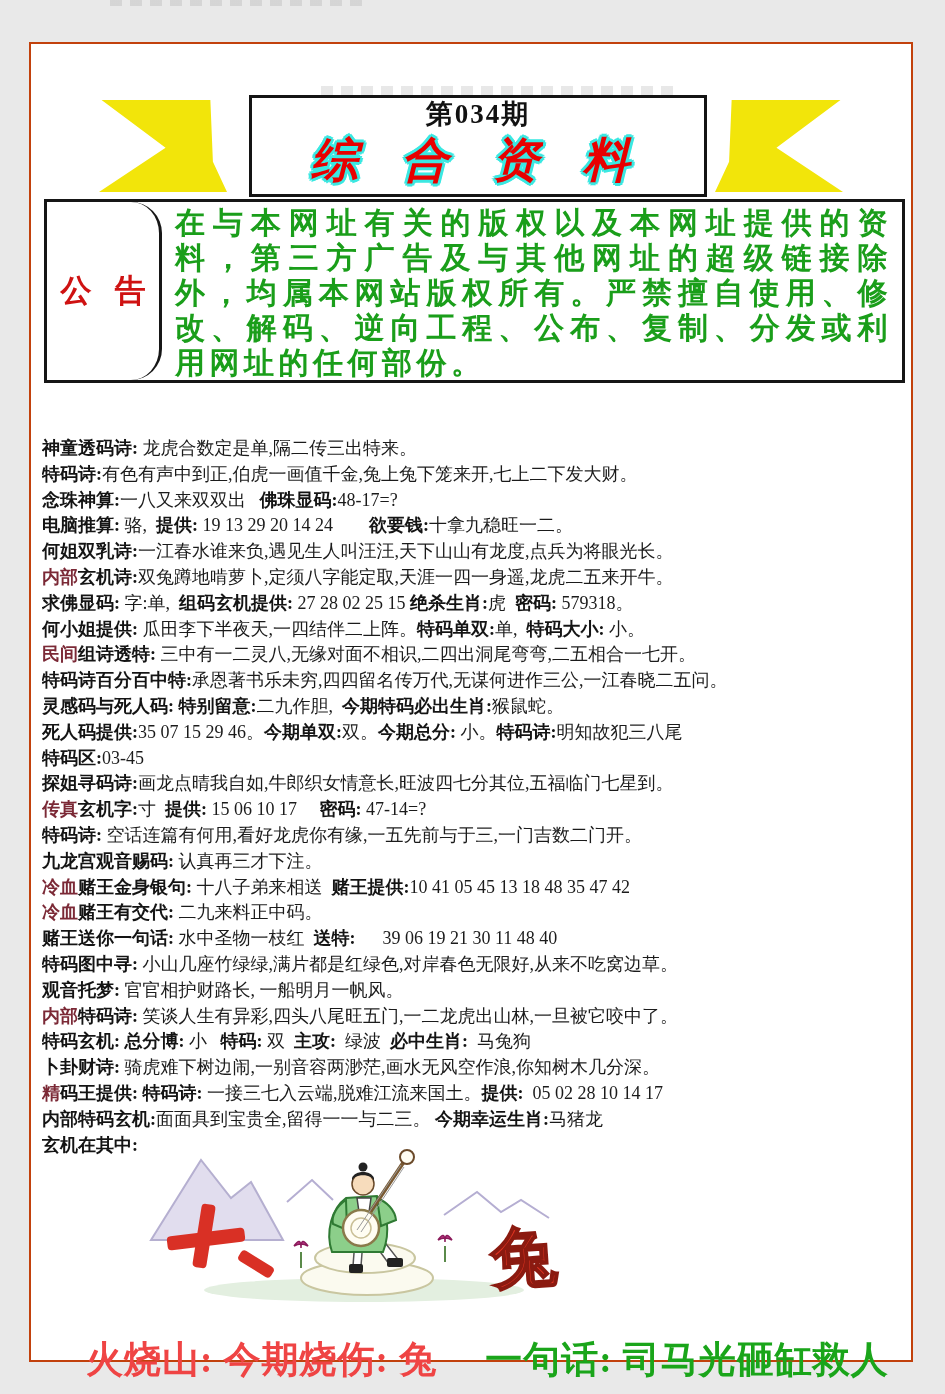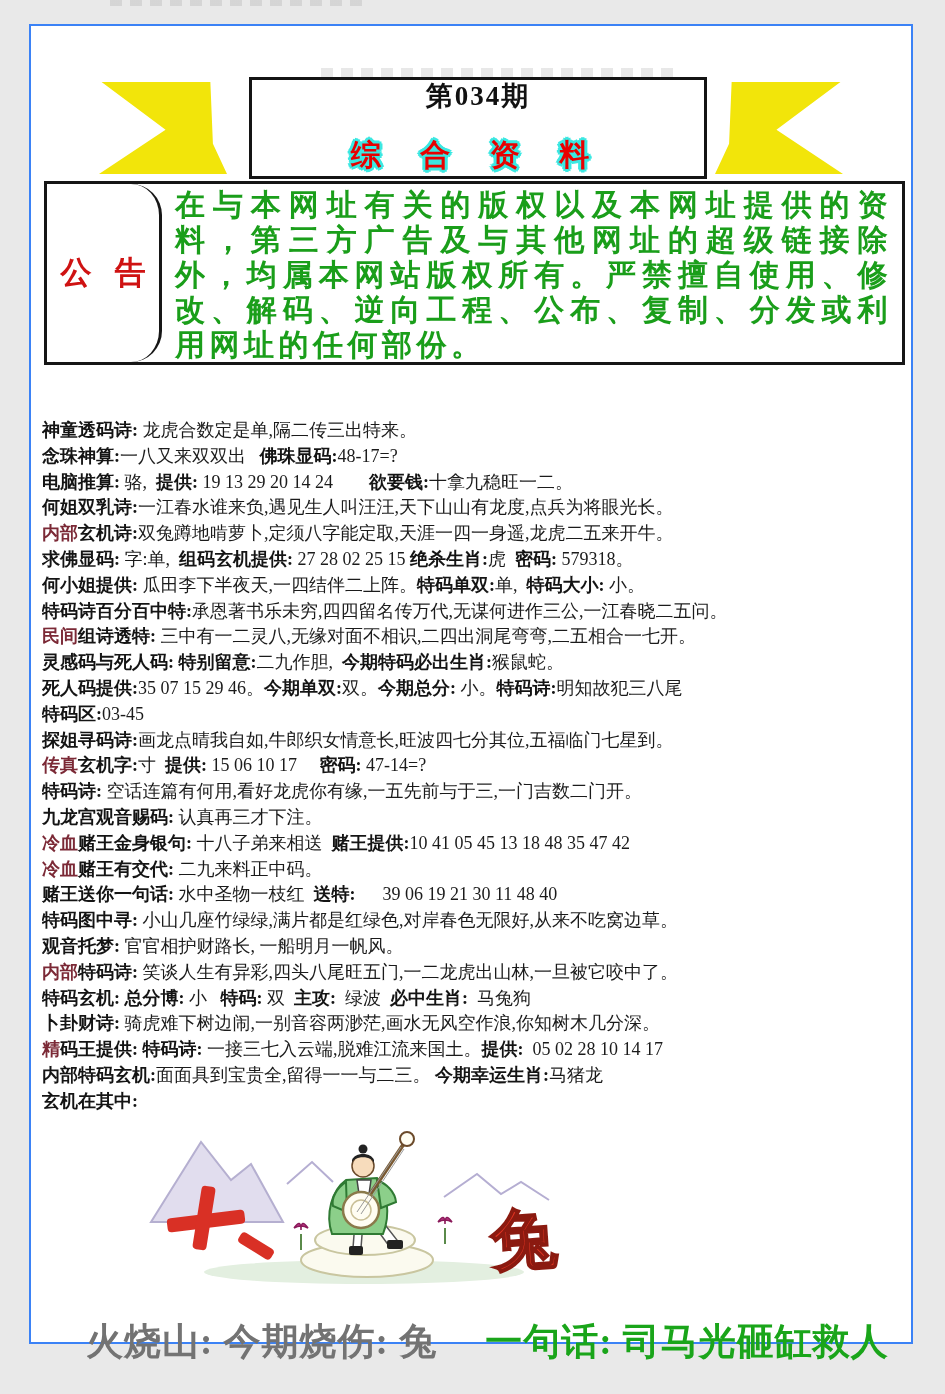--- a/index.html
+++ b/index.html
@@ -3,24 +3,24 @@
 <meta charset="utf-8">
 <style>
   html,body{margin:0;padding:0;}
   body{
     width:945px;height:1394px;
     background:#e9e9e9;
     font-family:"Liberation Serif","DejaVu Serif",serif;
     position:relative;overflow:hidden;
   }
   .page{
-    position:absolute;left:29px;top:24px;
+    position:absolute;left:29px;top:42px;
     width:880px;height:1316px;
     background:#ffffff;
-    border:2px solid #3b82f6;
+    border:2px solid #c2410c;
   }
   
   .artifact{position:absolute;opacity:.45;background:repeating-linear-gradient(90deg,#bdbdbd 0 12px,transparent 12px 20px);}
   .artifact.a1{left:110px;top:0;width:260px;height:6px;}
   .artifact.a2{left:290px;top:42px;width:360px;height:9px;opacity:.35;}
 
   
   .ribbon{
     position:absolute;top:56px;width:128px;height:92px;
     background:#f2e50a;
@@ -32,25 +32,26 @@
   .title-box{
     position:absolute;left:218px;top:51px;width:452px;height:96px;
     background:#fff;border:3px solid #141414;
     text-align:center;
   }
   .issue{
     font-size:27px;font-weight:700;color:#111;
     letter-spacing:2px;line-height:30px;margin-top:1px;
   }
   .main-title{
-    font-size:30px;font-weight:800;color:#e80000;
-    letter-spacing:16px;line-height:54px;margin-top:17px;
+    font-size:47px;font-weight:800;color:#e80000;
+    letter-spacing:16px;line-height:54px;margin-top:4px;
     text-shadow:
       -3px 0 #3be8e2, 3px 0 #3be8e2, 0 -3px #3be8e2, 0 3px #3be8e2,
       -2px -2px #3be8e2, 2px 2px #3be8e2, -2px 2px #3be8e2, 2px -2px #3be8e2;
+    font-style: italic;
   }
 
   
   .notice{
     position:absolute;left:13px;top:155px;width:861px;height:184px;
     border:3px solid #161616;display:flex;box-sizing:border-box;
   }
   .notice-label{
     width:112px;border-right:3px solid #161616;
     display:flex;align-items:center;justify-content:center;
@@ -75,21 +76,21 @@
   .seg-normal{font-weight:500;color:#1b1b1b;}
 
   
   .illus{position:absolute;left:118px;top:1096px;width:430px;height:168px;}
 
   
   .footer{
     position:absolute;left:14px;top:1248px;width:860px;
     font-size:37px;font-weight:800;white-space:pre;letter-spacing:1px;
   }
-  .footer .red{color:#737373;text-align:center;}
+  .footer .red{color:#ef4444;text-align:center;}
   .footer .green{color:#1aa51a;margin-left:48px;}
 </style>
 </head>
 <body>
 
 <div class="artifact a1"></div>
 
 <div class="page">
   <div class="artifact a2"></div>
 
@@ -101,28 +102,29 @@
     <div class="main-title">综 合 资 料</div>
   </div>
 
   <div class="notice">
     <div class="notice-label">公   告</div>
     <div class="notice-text">在与本网址有关的版权以及本网址提供的资料，第三方广告及与其他网址的超级链接除外，均属本网站版权所有。严禁擅自使用、修改、解码、逆向工程、公布、复制、分发或利用网址的任何部份。</div>
   </div>
 
   <div class="body-lines" id="body-lines">
       <div class="bline"><span class="seg-label">神童透码诗: </span><span class="seg-normal">龙虎合数定是单,隔二传三出特来。</span></div>
+      <div class="bline"><span class="seg-label">特码诗:</span><span class="seg-normal">有色有声中到正,伯虎一画值千金,兔上兔下笼来开,七上二下发大财。</span></div>
       <div class="bline"><span class="seg-label">念珠神算:</span><span class="seg-normal">一八又来双双出   </span><span class="seg-label">佛珠显码:</span><span class="seg-normal">48-17=?</span></div>
       <div class="bline"><span class="seg-label">电脑推算:</span><span class="seg-normal"> 骆,  </span><span class="seg-label">提供:</span><span class="seg-normal"> 19 13 29 20 14 24        </span><span class="seg-label">欲要钱:</span><span class="seg-normal">十拿九稳旺一二。</span></div>
       <div class="bline"><span class="seg-label">何姐双乳诗:</span><span class="seg-normal">一江春水谁来负,遇见生人叫汪汪,天下山山有龙度,点兵为将眼光长。</span></div>
       <div class="bline"><span class="seg-red">内部</span><span class="seg-label">玄机诗:</span><span class="seg-normal">双兔蹲地啃萝卜,定须八字能定取,天涯一四一身遥,龙虎二五来开牛。</span></div>
       <div class="bline"><span class="seg-label">求佛显码: </span><span class="seg-normal">字:单,  </span><span class="seg-label">组码玄机提供:</span><span class="seg-normal"> 27 28 02 25 15 </span><span class="seg-label">绝杀生肖:</span><span class="seg-normal">虎  </span><span class="seg-label">密码:</span><span class="seg-normal"> 579318。</span></div>
       <div class="bline"><span class="seg-label">何小姐提供: </span><span class="seg-normal">瓜田李下半夜天,一四结伴二上阵。</span><span class="seg-label">特码单双:</span><span class="seg-normal">单,  </span><span class="seg-label">特码大小:</span><span class="seg-normal"> 小。</span></div>
+      <div class="bline"><span class="seg-red">民间</span><span class="seg-label">组诗透特:</span><span class="seg-normal"> 三中有一二灵八,无缘对面不相识,二四出洞尾弯弯,二五相合一七开。</span></div>
       <div class="bline"><span class="seg-label">特码诗百分百中特:</span><span class="seg-normal">承恩著书乐未穷,四四留名传万代,无谋何进作三公,一江春晓二五问。</span></div>
-      <div class="bline"><span class="seg-red">民间</span><span class="seg-label">组诗透特:</span><span class="seg-normal"> 三中有一二灵八,无缘对面不相识,二四出洞尾弯弯,二五相合一七开。</span></div>
       <div class="bline"><span class="seg-label">灵感码与死人码: </span><span class="seg-label">特别留意:</span><span class="seg-normal">二九作胆,  </span><span class="seg-label">今期特码必出生肖:</span><span class="seg-normal">猴鼠蛇。</span></div>
       <div class="bline"><span class="seg-label">死人码提供:</span><span class="seg-normal">35 07 15 29 46。</span><span class="seg-label">今期单双:</span><span class="seg-normal">双。</span><span class="seg-label">今期总分:</span><span class="seg-normal"> 小。</span><span class="seg-label">特码诗:</span><span class="seg-normal">明知故犯三八尾</span></div>
       <div class="bline"><span class="seg-label">特码区:</span><span class="seg-normal">03-45</span></div>
       <div class="bline"><span class="seg-label">探姐寻码诗:</span><span class="seg-normal">画龙点晴我自如,牛郎织女情意长,旺波四七分其位,五福临门七星到。</span></div>
       <div class="bline"><span class="seg-red">传真</span><span class="seg-label">玄机字:</span><span class="seg-normal">寸  </span><span class="seg-label">提供:</span><span class="seg-normal"> 15 06 10 17     </span><span class="seg-label">密码:</span><span class="seg-normal"> 47-14=?</span></div>
       <div class="bline"><span class="seg-label">特码诗:</span><span class="seg-normal"> 空话连篇有何用,看好龙虎你有缘,一五先前与于三,一门吉数二门开。</span></div>
       <div class="bline"><span class="seg-label">九龙宫观音赐码:</span><span class="seg-normal"> 认真再三才下注。</span></div>
       <div class="bline"><span class="seg-red">冷血</span><span class="seg-label">赌王金身银句:</span><span class="seg-normal"> 十八子弟来相送  </span><span class="seg-label">赌王提供:</span><span class="seg-normal">10 41 05 45 13 18 48 35 47 42</span></div>
       <div class="bline"><span class="seg-red">冷血</span><span class="seg-label">赌王有交代:</span><span class="seg-normal"> 二九来料正中码。</span></div>
       <div class="bline"><span class="seg-label">赌王送你一句话:</span><span class="seg-normal"> 水中圣物一枝红  </span><span class="seg-label">送特:</span><span class="seg-normal">      39 06 19 21 30 11 48 40</span></div>

